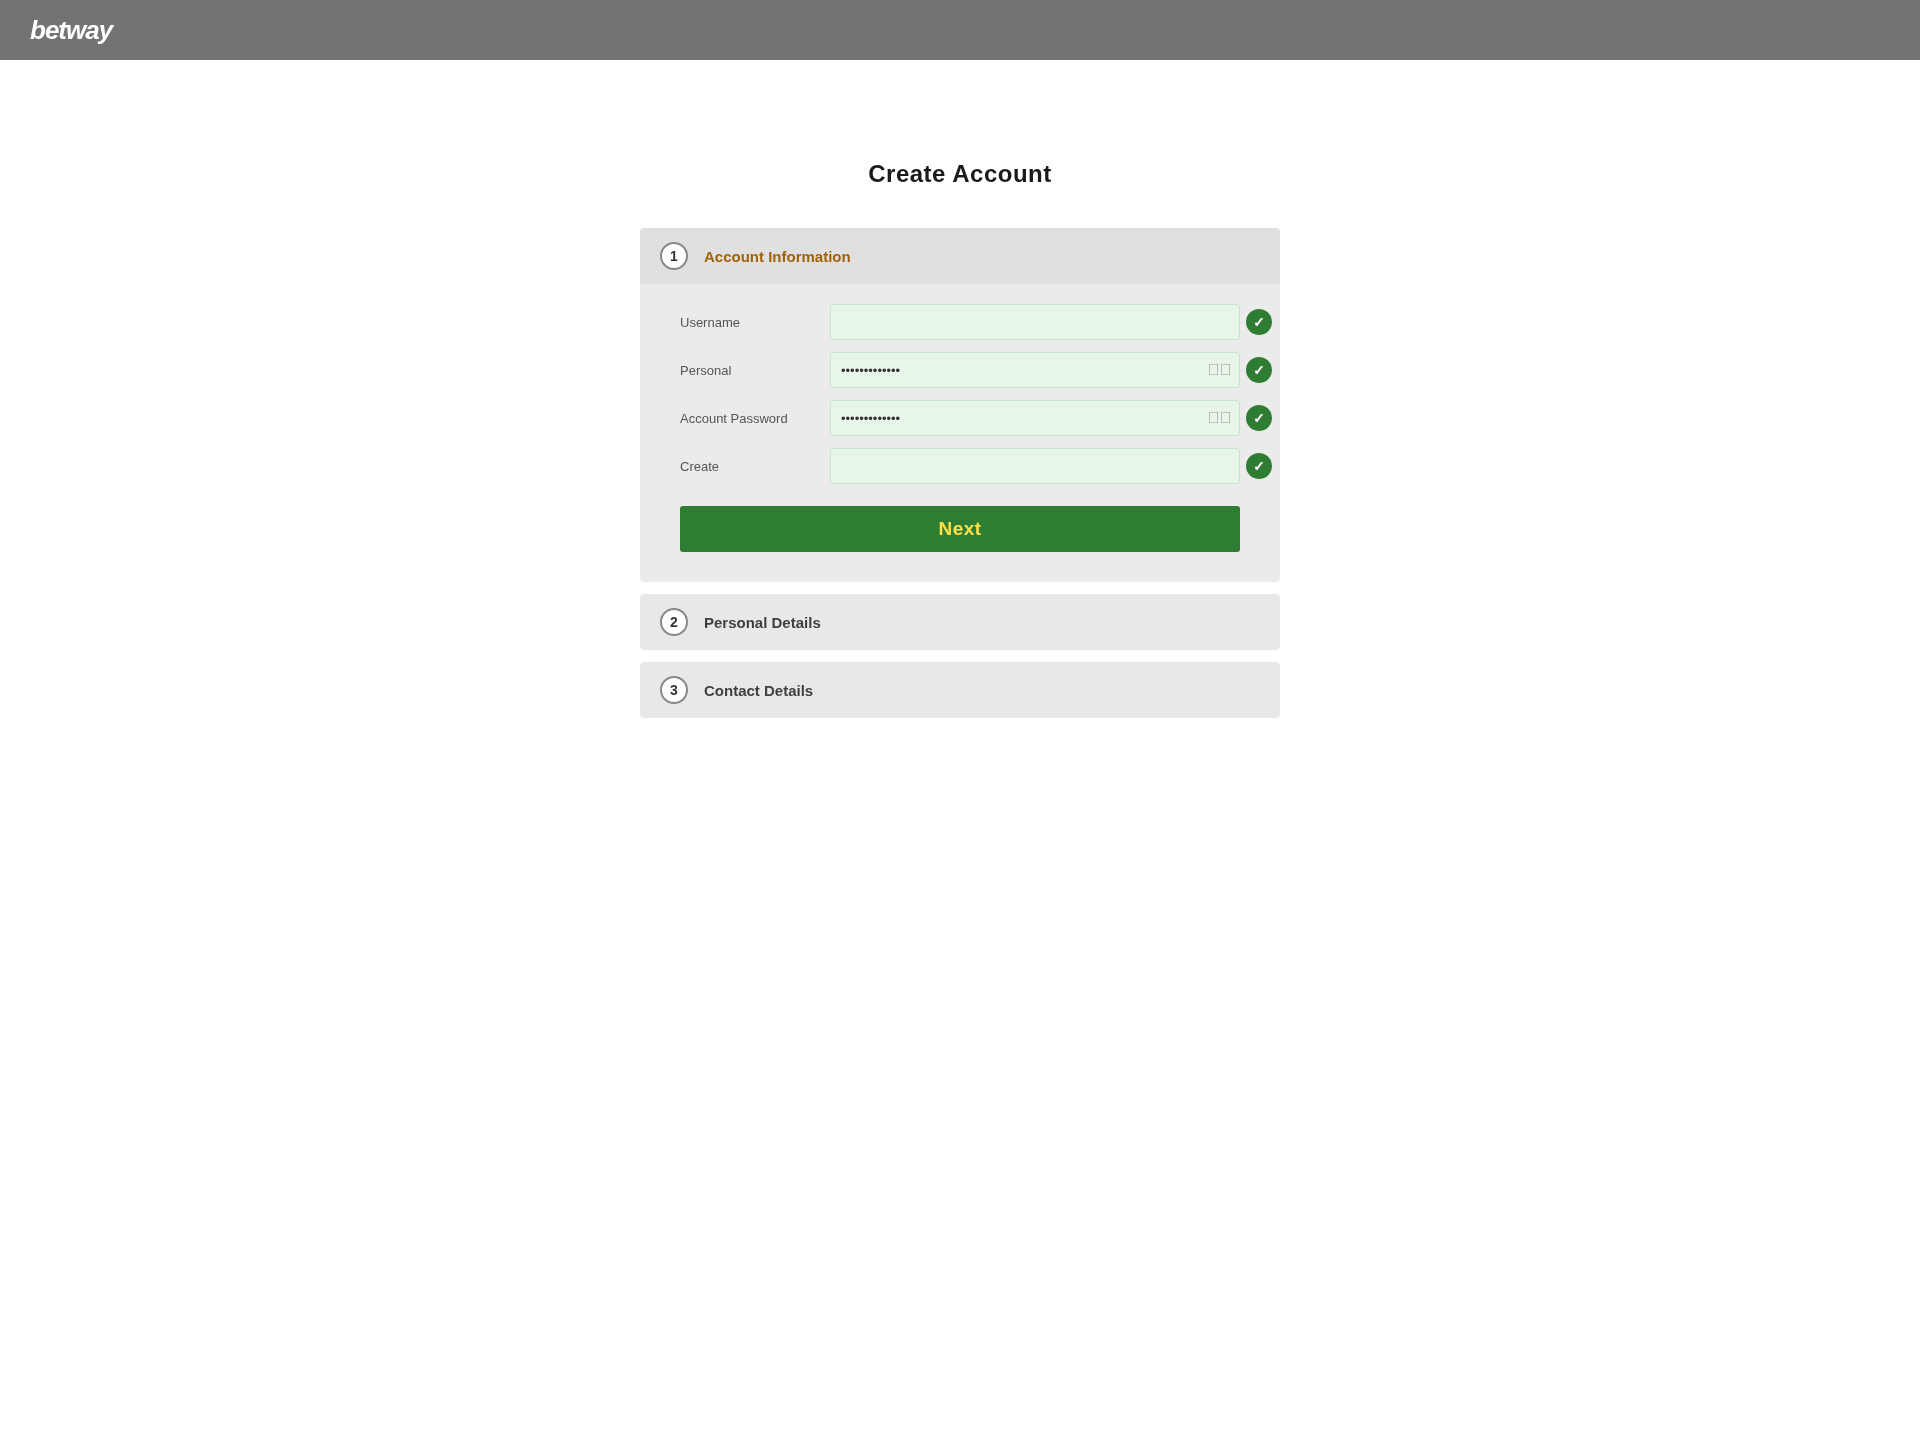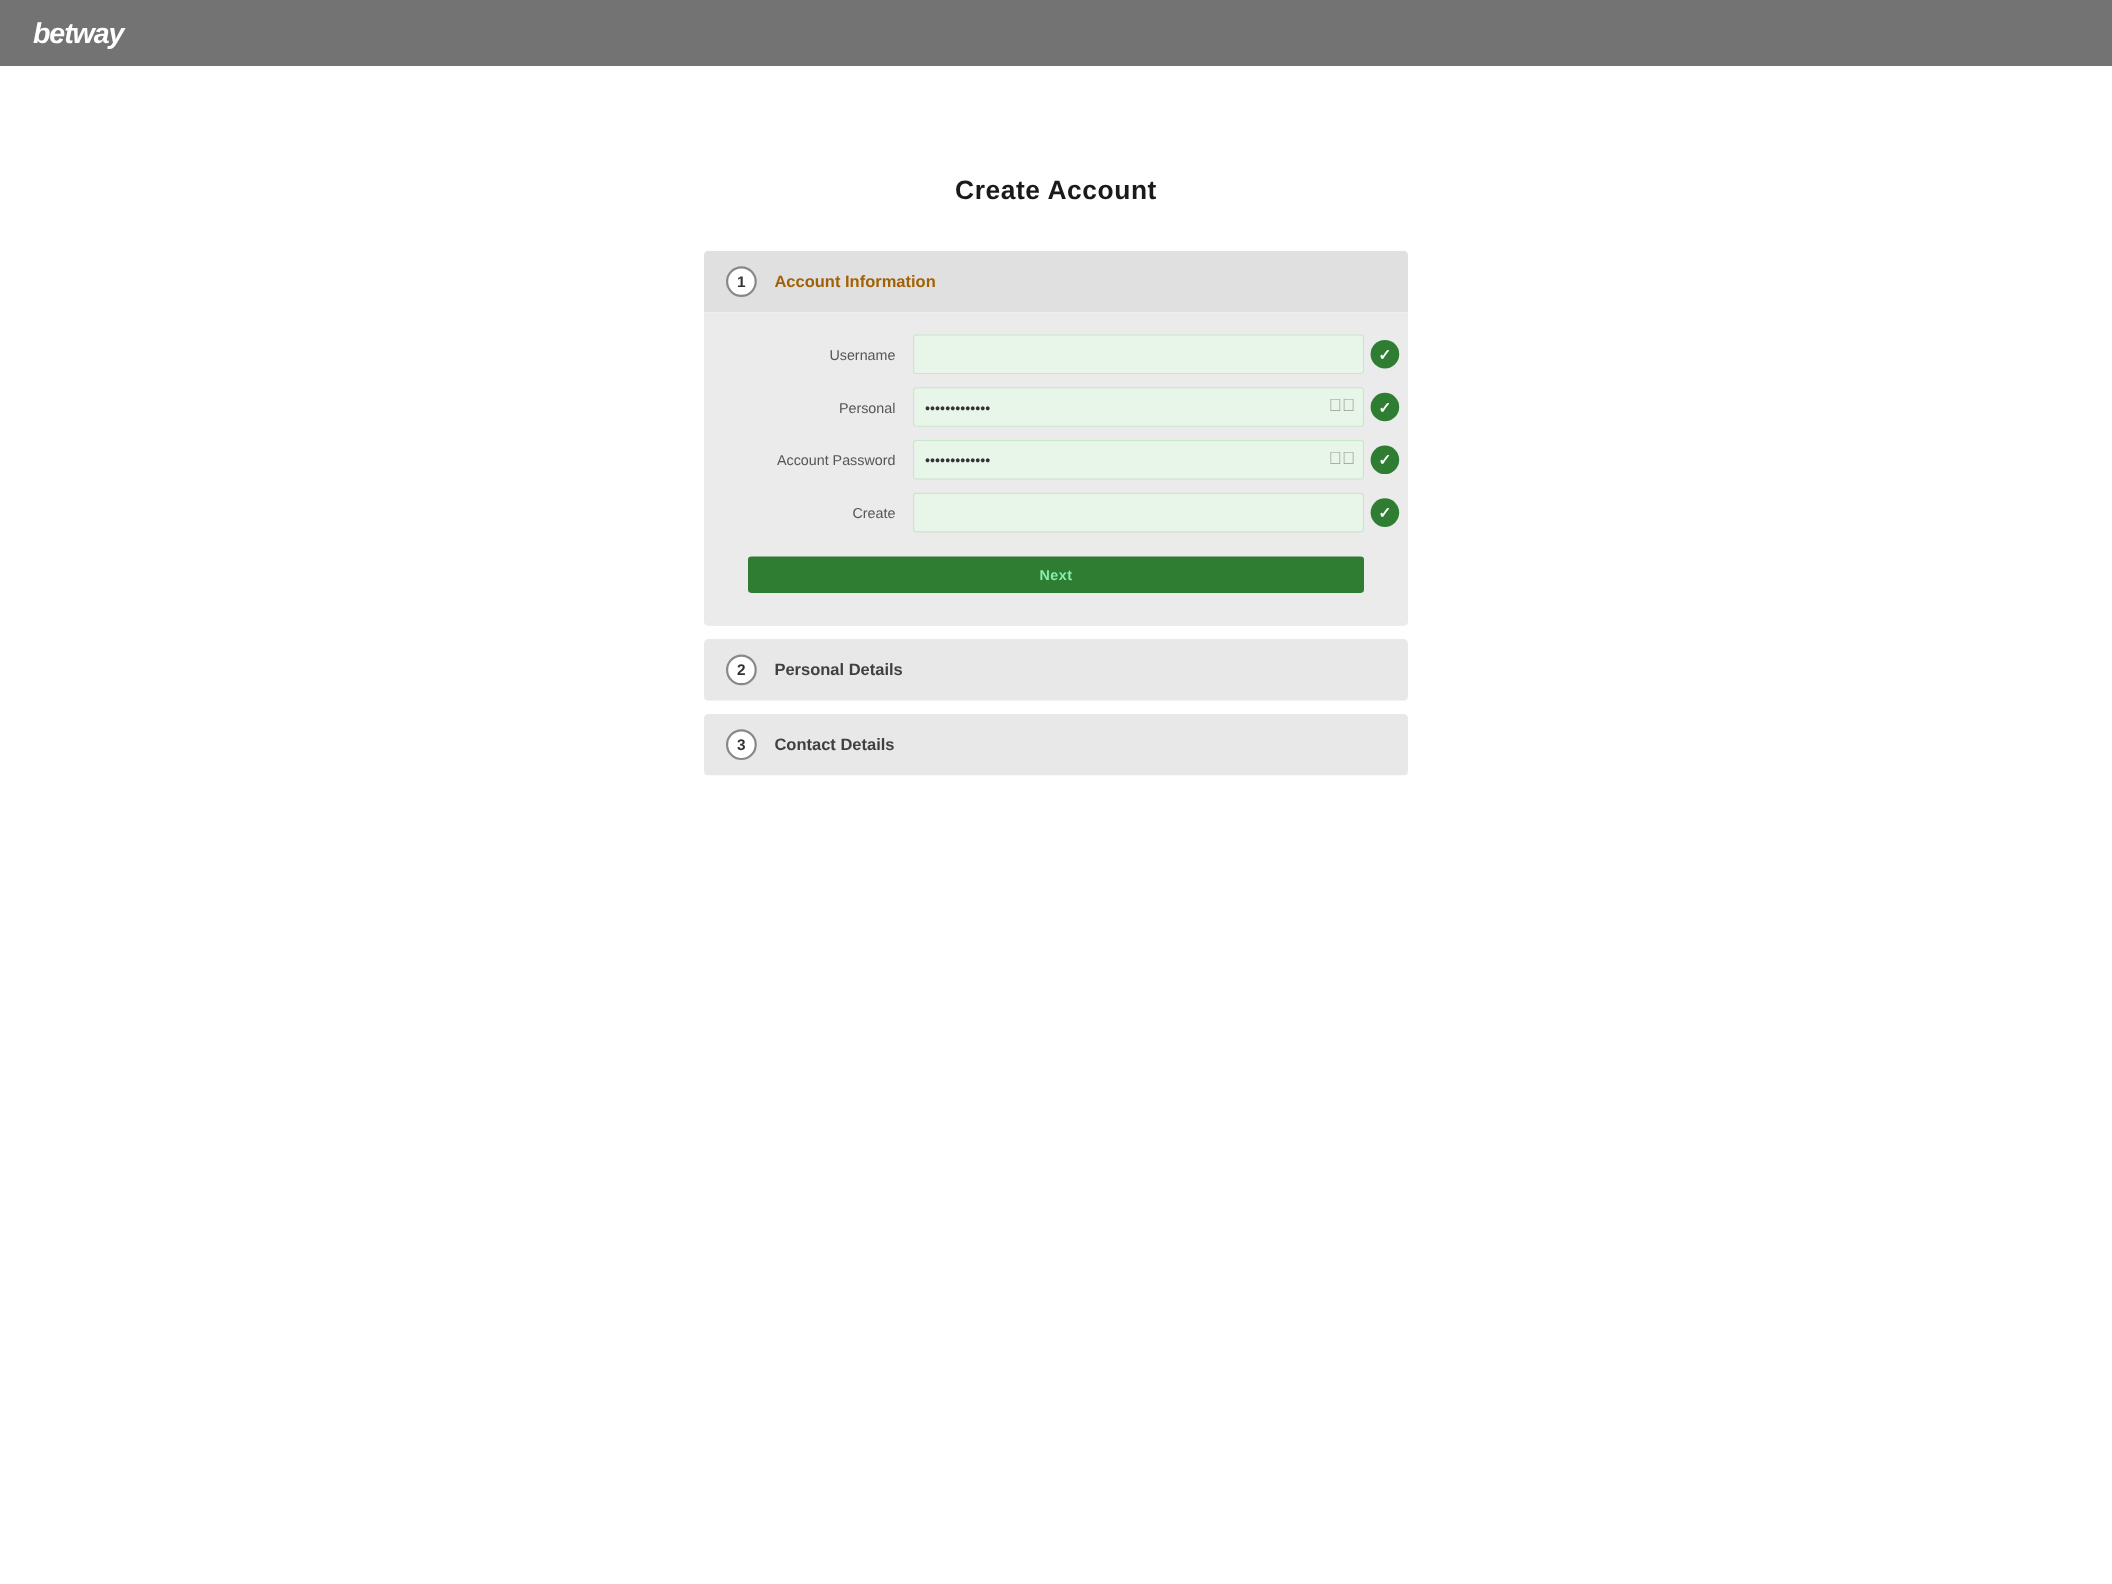--- a/index.html
+++ b/index.html
@@ -106,21 +106,21 @@
       display: flex;
       align-items: center;
       margin-bottom: 12px;
       position: relative;
     }
 
     .form-label {
       width: 150px;
       font-size: 13px;
       color: #555;
-      text-align: right;
+      text-align: left;
       padding-right: 16px;
       flex-shrink: 0;
     }
 
     .input-wrapper {
       position: relative;
       flex: 1;
     }
 
     .form-input {
@@ -159,26 +159,26 @@
       transform: translateY(-50%);
       color: #999;
       font-size: 16px;
       cursor: pointer;
       user-select: none;
     }
 
     
     .next-btn {
       width: 100%;
-      height: 33px;
+      height: 46px;
       background: #2e7d32;
-      color: #86efac;
+      color: #fde047;
       border: none;
       border-radius: 3px;
-      font-size: 13px;
+      font-size: 19px;
       font-weight: bold;
       cursor: pointer;
       margin-top: 10px;
       letter-spacing: 0.5px;
     }
 
     
     .step-collapsed .step-header {
       background: #e8e8e8;
     }

